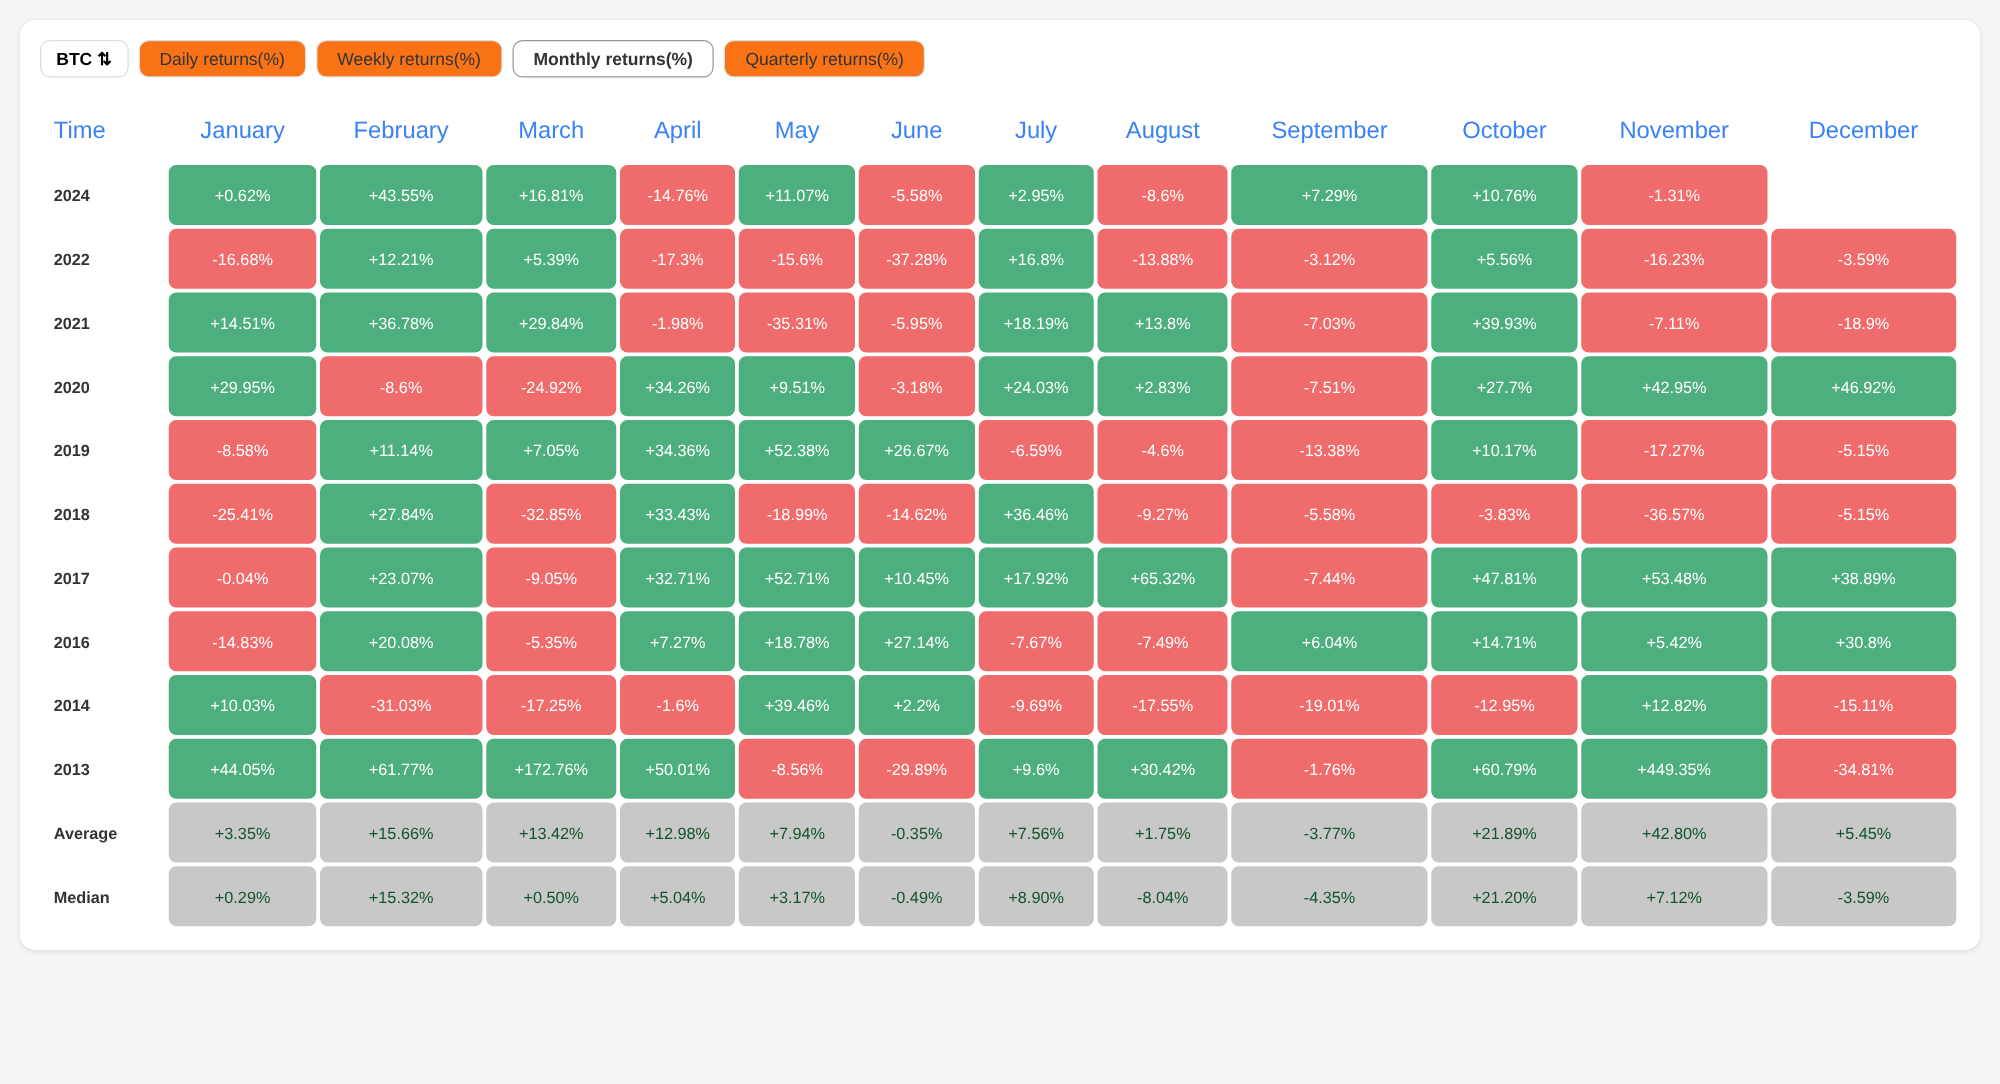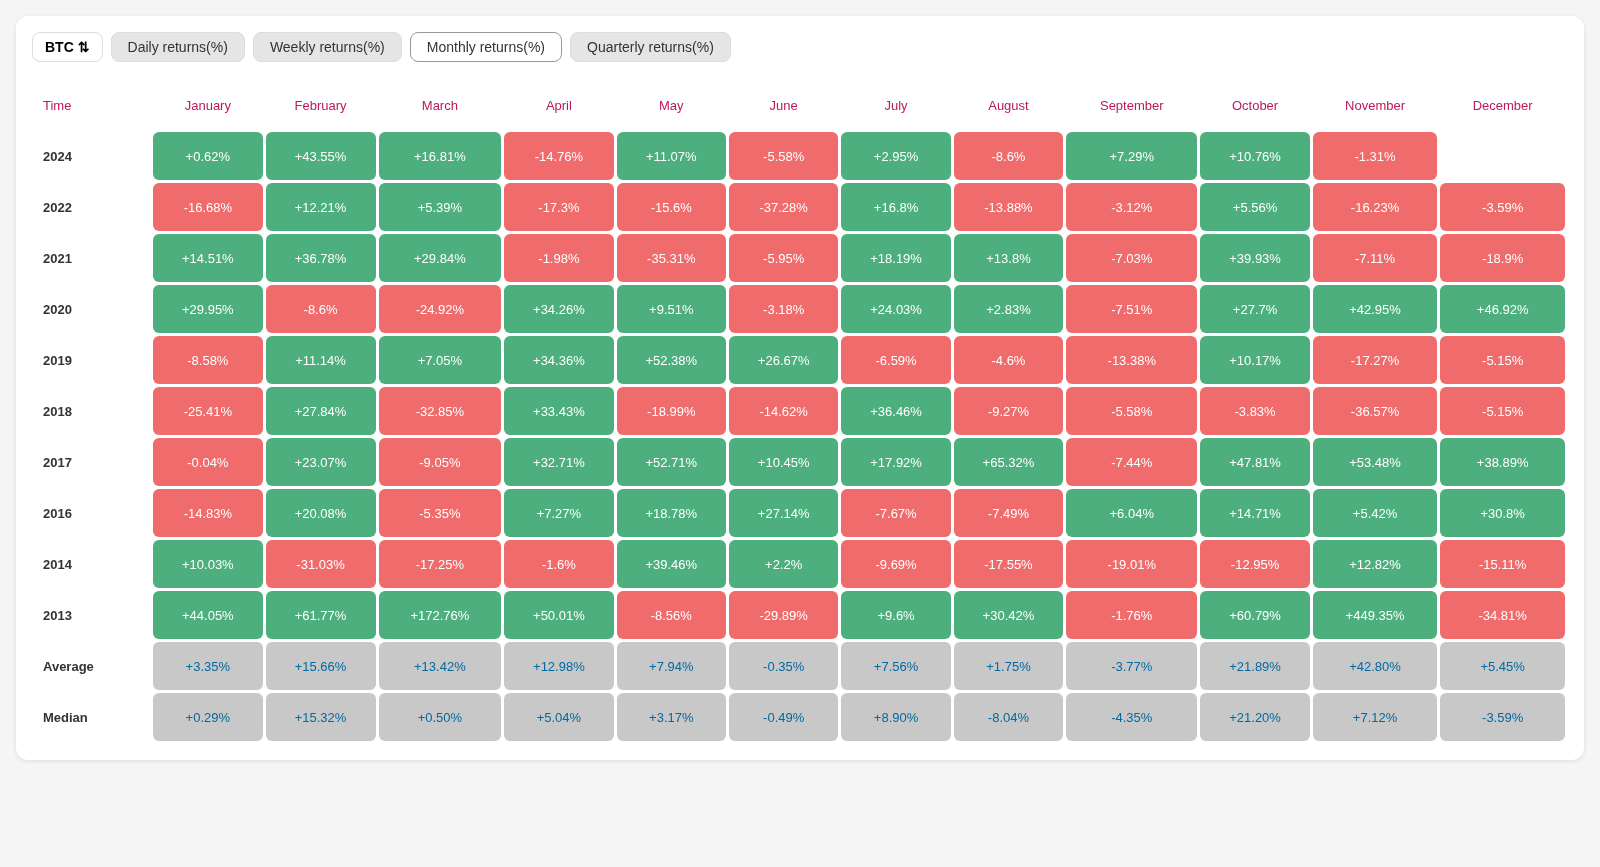--- a/index.html
+++ b/index.html
@@ -32,39 +32,39 @@
       cursor: pointer;
       background: #fff;
       gap: 4px;
     }
     .tab-btn {
       border: 1px solid #ddd;
       border-radius: 8px;
       padding: 6px 16px;
       font-size: 14px;
       cursor: pointer;
-      background: #e5e5e5;
+      background: #f97316;
       color: #333;
     }
     .tab-btn.active {
       background: #fff;
       border-color: #999;
-      font-weight: 400;
+      font-weight: 700;
       text-align: center;
     }
     table {
       border-collapse: separate;
       border-spacing: 3px;
       width: 100%;
       min-width: 1400px;
     }
     th {
-      font-size: 13px;
+      font-size: 19px;
       font-weight: 500;
-      color: #be185d;
+      color: #3b82f6;
       padding: 8px 4px;
       text-align: center;
     }
     th:first-child {
       text-align: left;
       padding-left: 8px;
     }
     td {
       padding: 10px 4px;
       text-align: center;
@@ -74,21 +74,21 @@
     }
     td:first-child {
       text-align: left;
       padding-left: 8px;
       color: #333;
       background: transparent !important;
       font-weight: 600;
     }
     .green { background-color: #4caf7d; color: #fff; }
     .red { background-color: #f06b6b; color: #fff; }
-    .gray { background-color: #c8c8c8; color: #0369a1; }
+    .gray { background-color: #c8c8c8; color: #14532d; }
     .empty { background: transparent; }
     tr { height: 48px; }
   </style>
 </head>
 <body>
 
 <div class="container">
   <div class="toolbar">
     <button class="btc-selector">
       <span>BTC</span>

